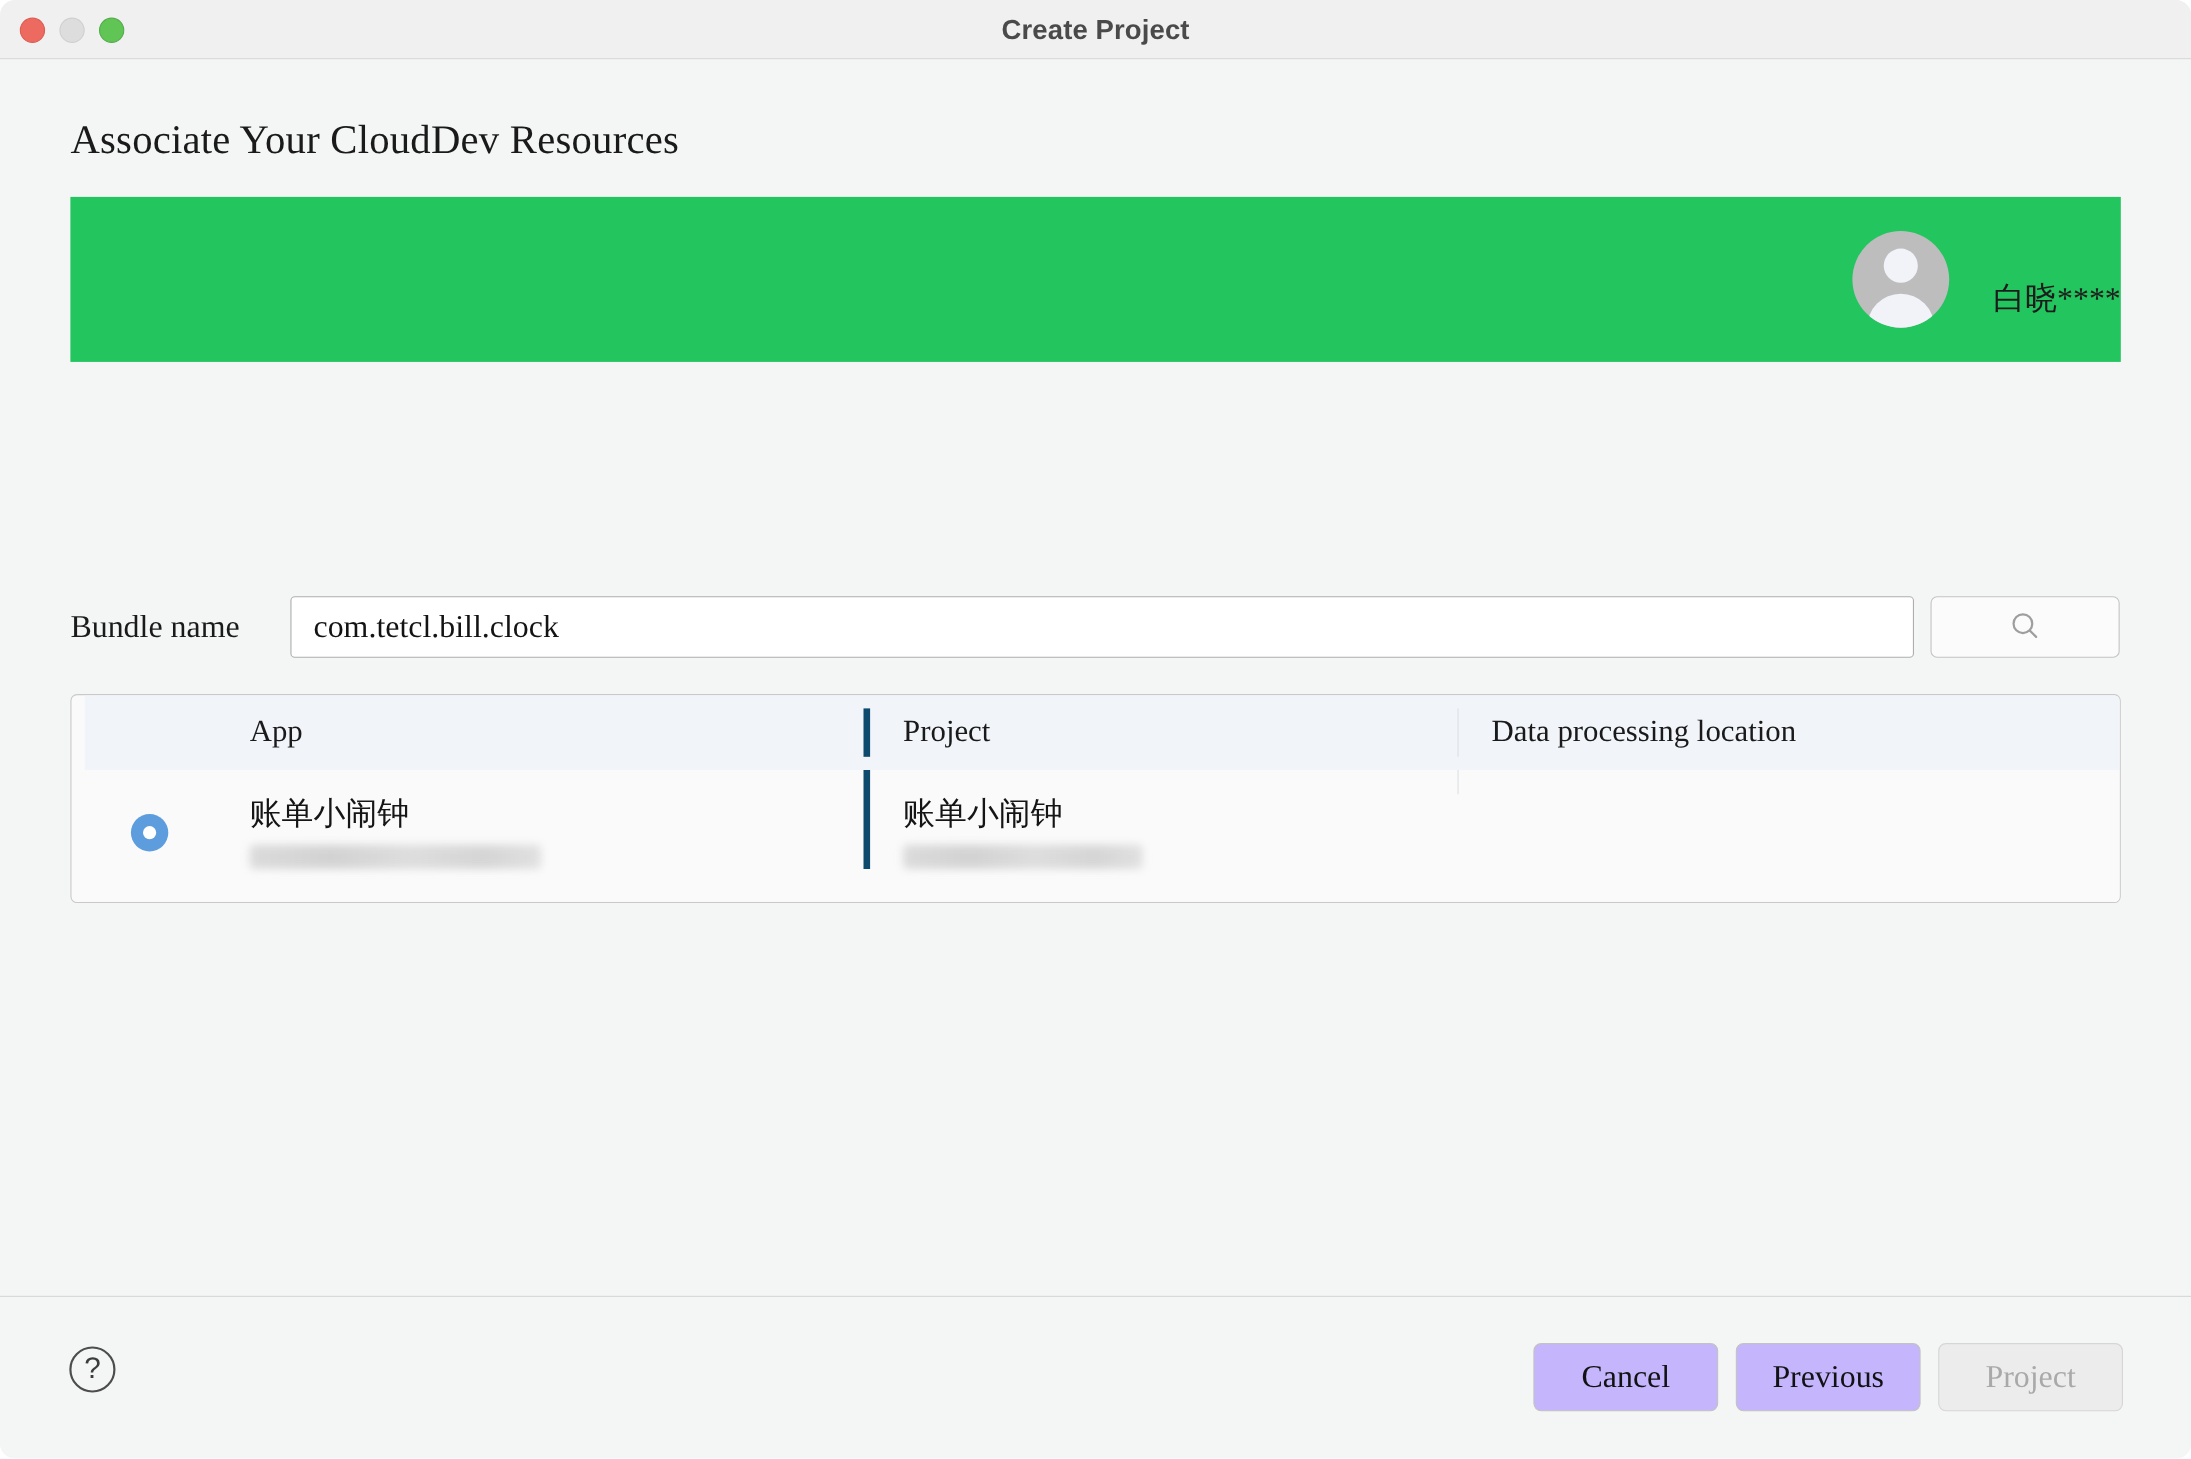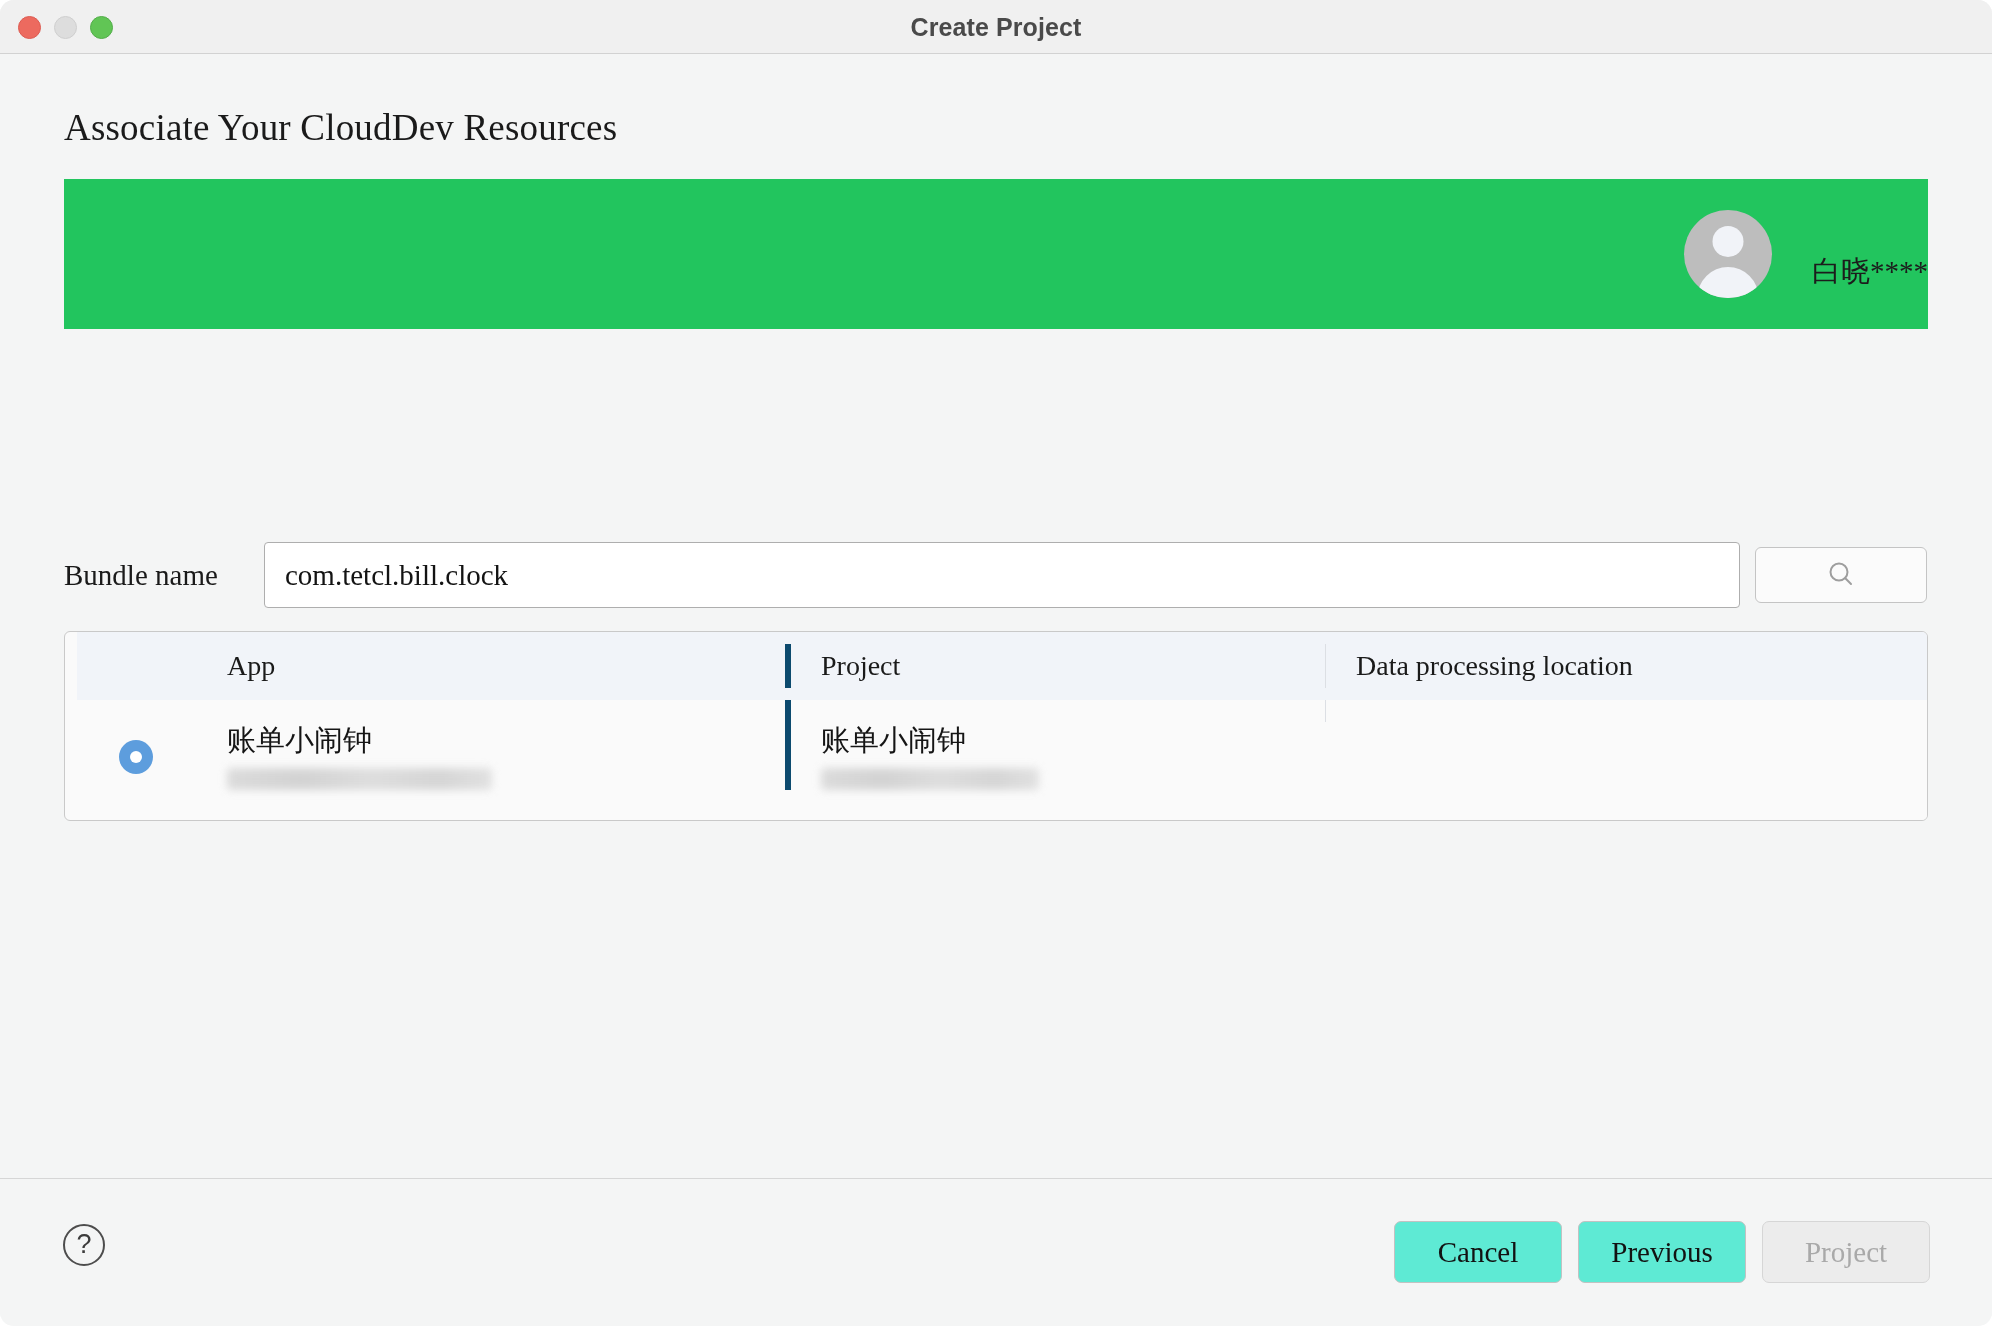--- a/index.html
+++ b/index.html
@@ -170,21 +170,21 @@
     top: 50%;
     transform: translateY(-50%);
     width: 26px;
     height: 26px;
     display: block;
   }
 
   .text-box {
     position: relative;
     width: 1476px;
-    height: 66px;
+    height: 56px;
     background: #ffffff;
     border: 1px solid #aeaeae;
     border-radius: 4px;
     display: flex;
     align-items: center;
     box-sizing: border-box;
     flex: none;
   }
   .text-value {
     padding-left: 20px;
@@ -357,21 +357,21 @@
     right: 62px;
     top: 42px;
     display: flex;
     gap: 16px;
   }
   .btn {
     min-width: 168px;
     height: 62px;
     border-radius: 7px;
     border: 1px solid #c2c2c2;
-    background: #5eead4;
+    background: #c4b5fd;
     font-size: 29px;
     color: #121212;
     display: flex;
     align-items: center;
     justify-content: center;
     box-sizing: border-box;
     padding: 0 20px;
     font-family: "Liberation Serif", "DejaVu Serif", serif;
   }
   .btn.disabled {

